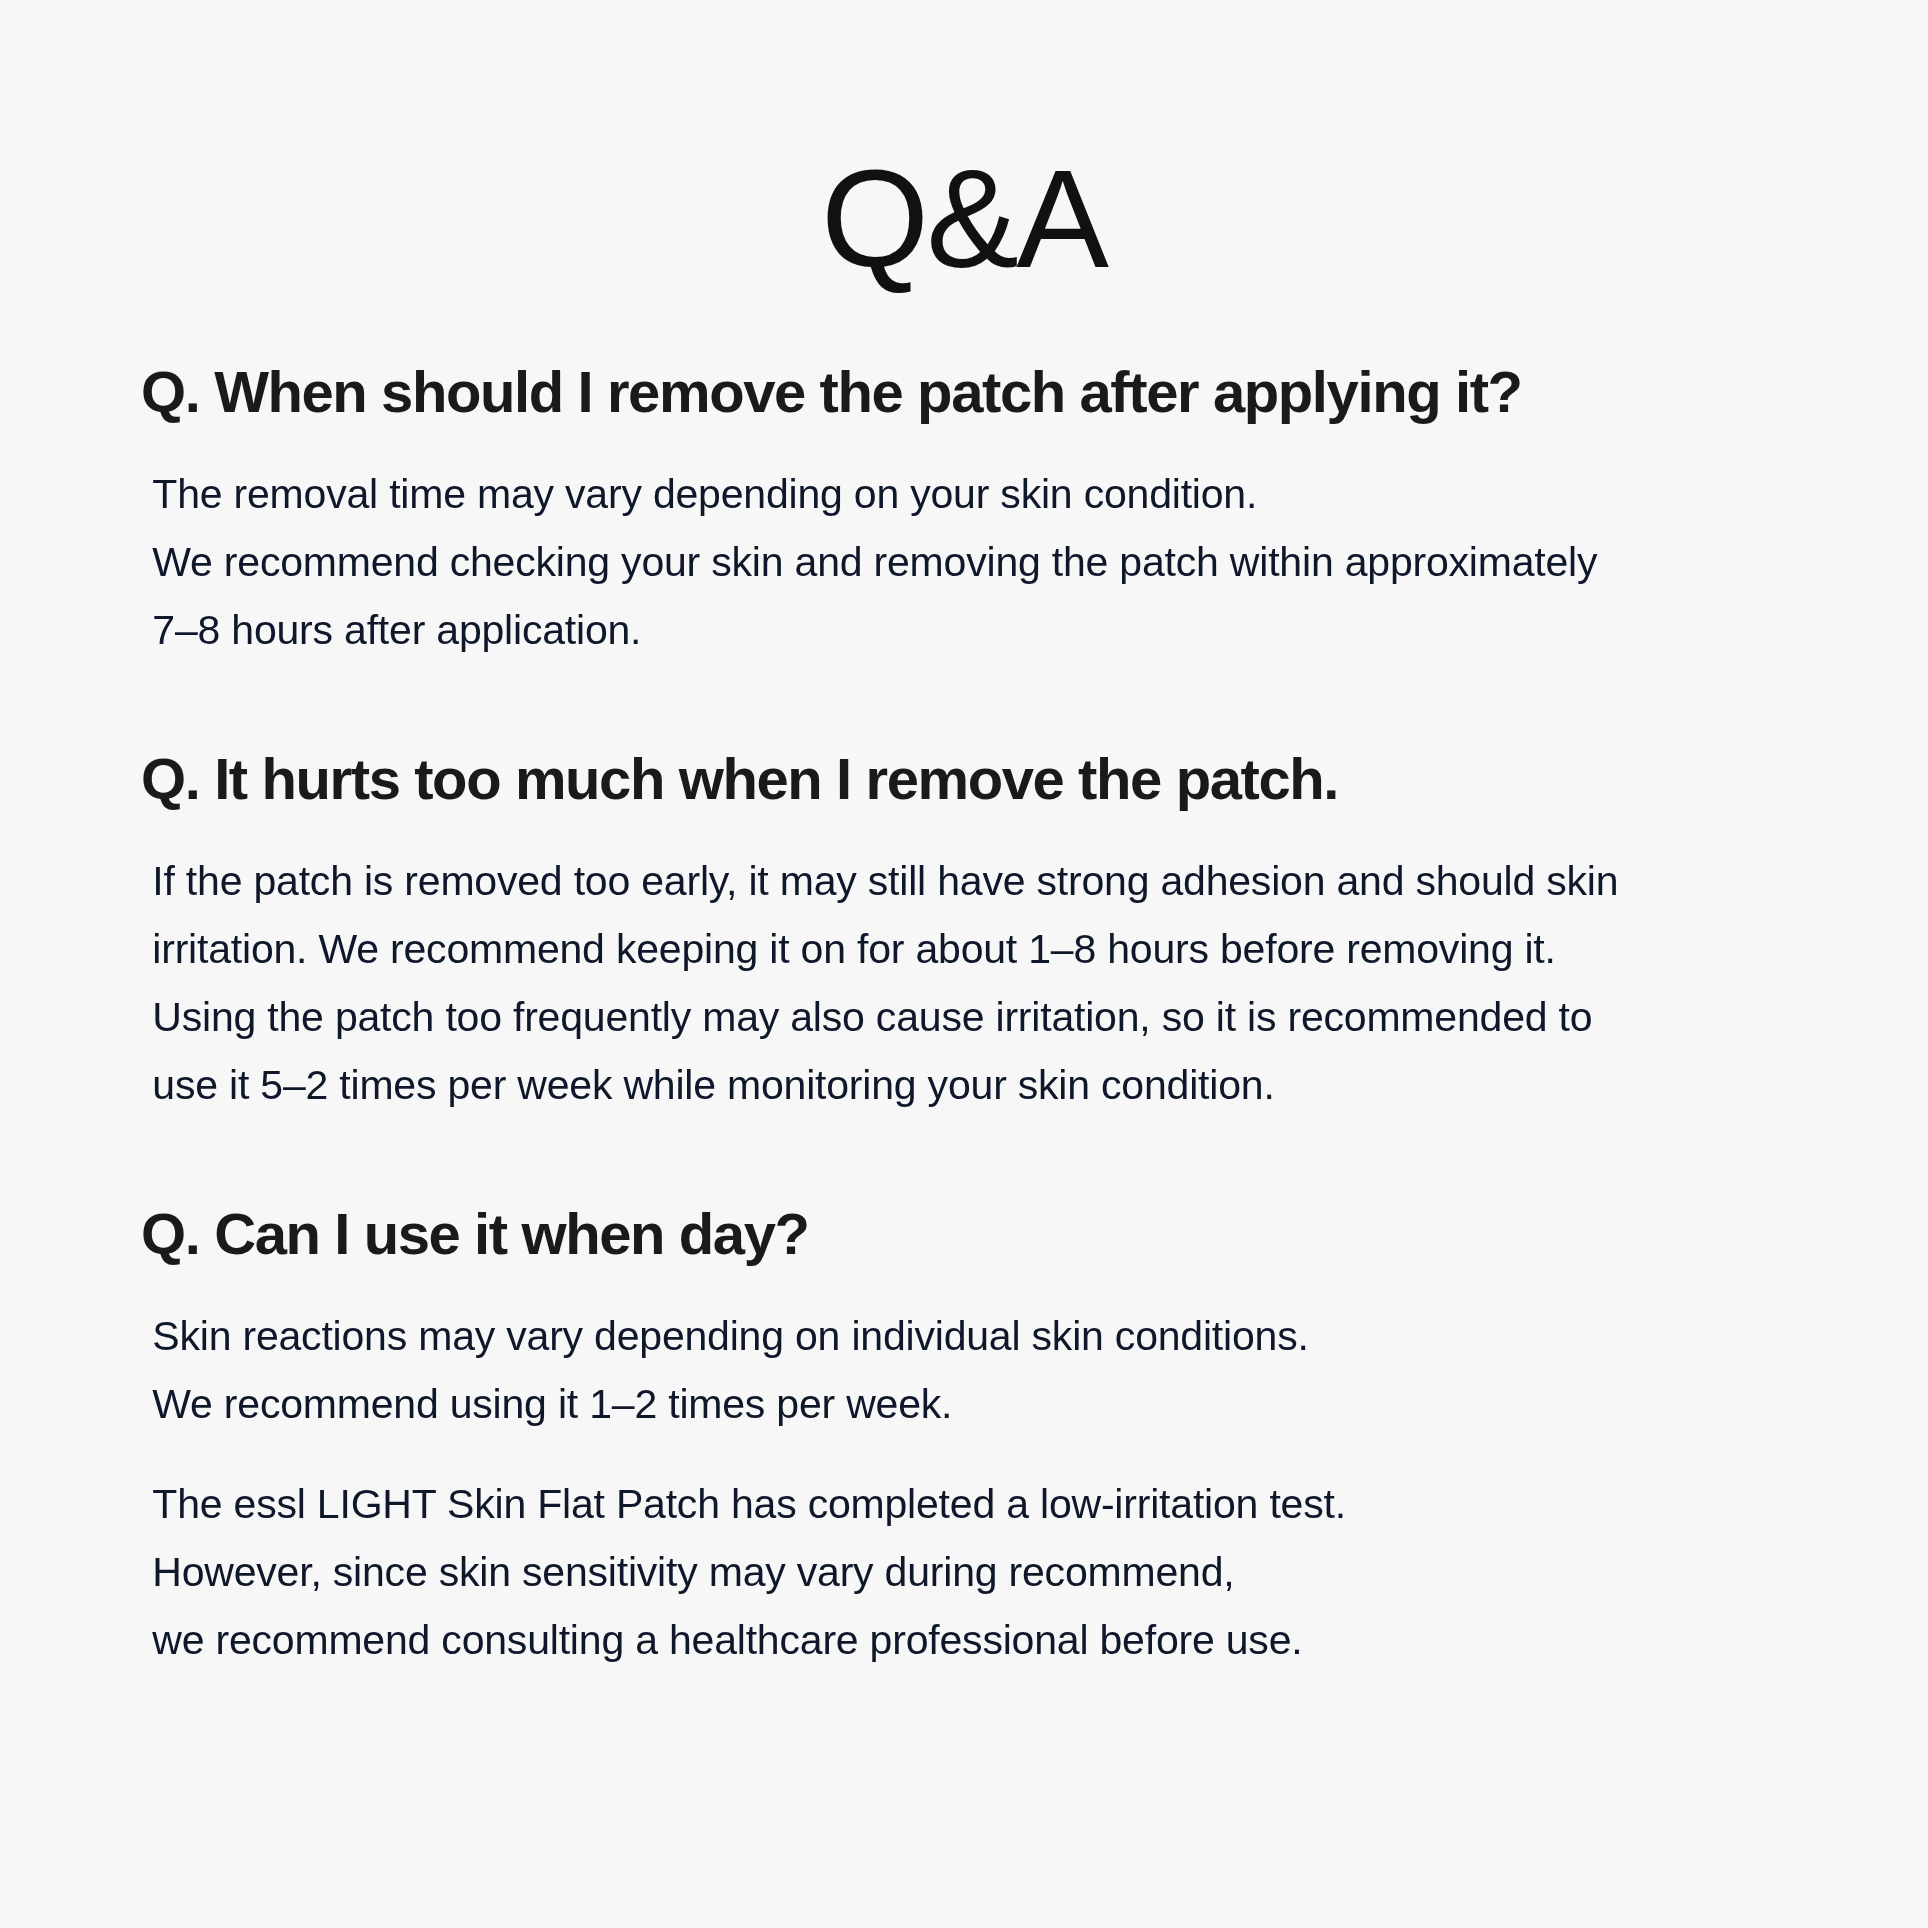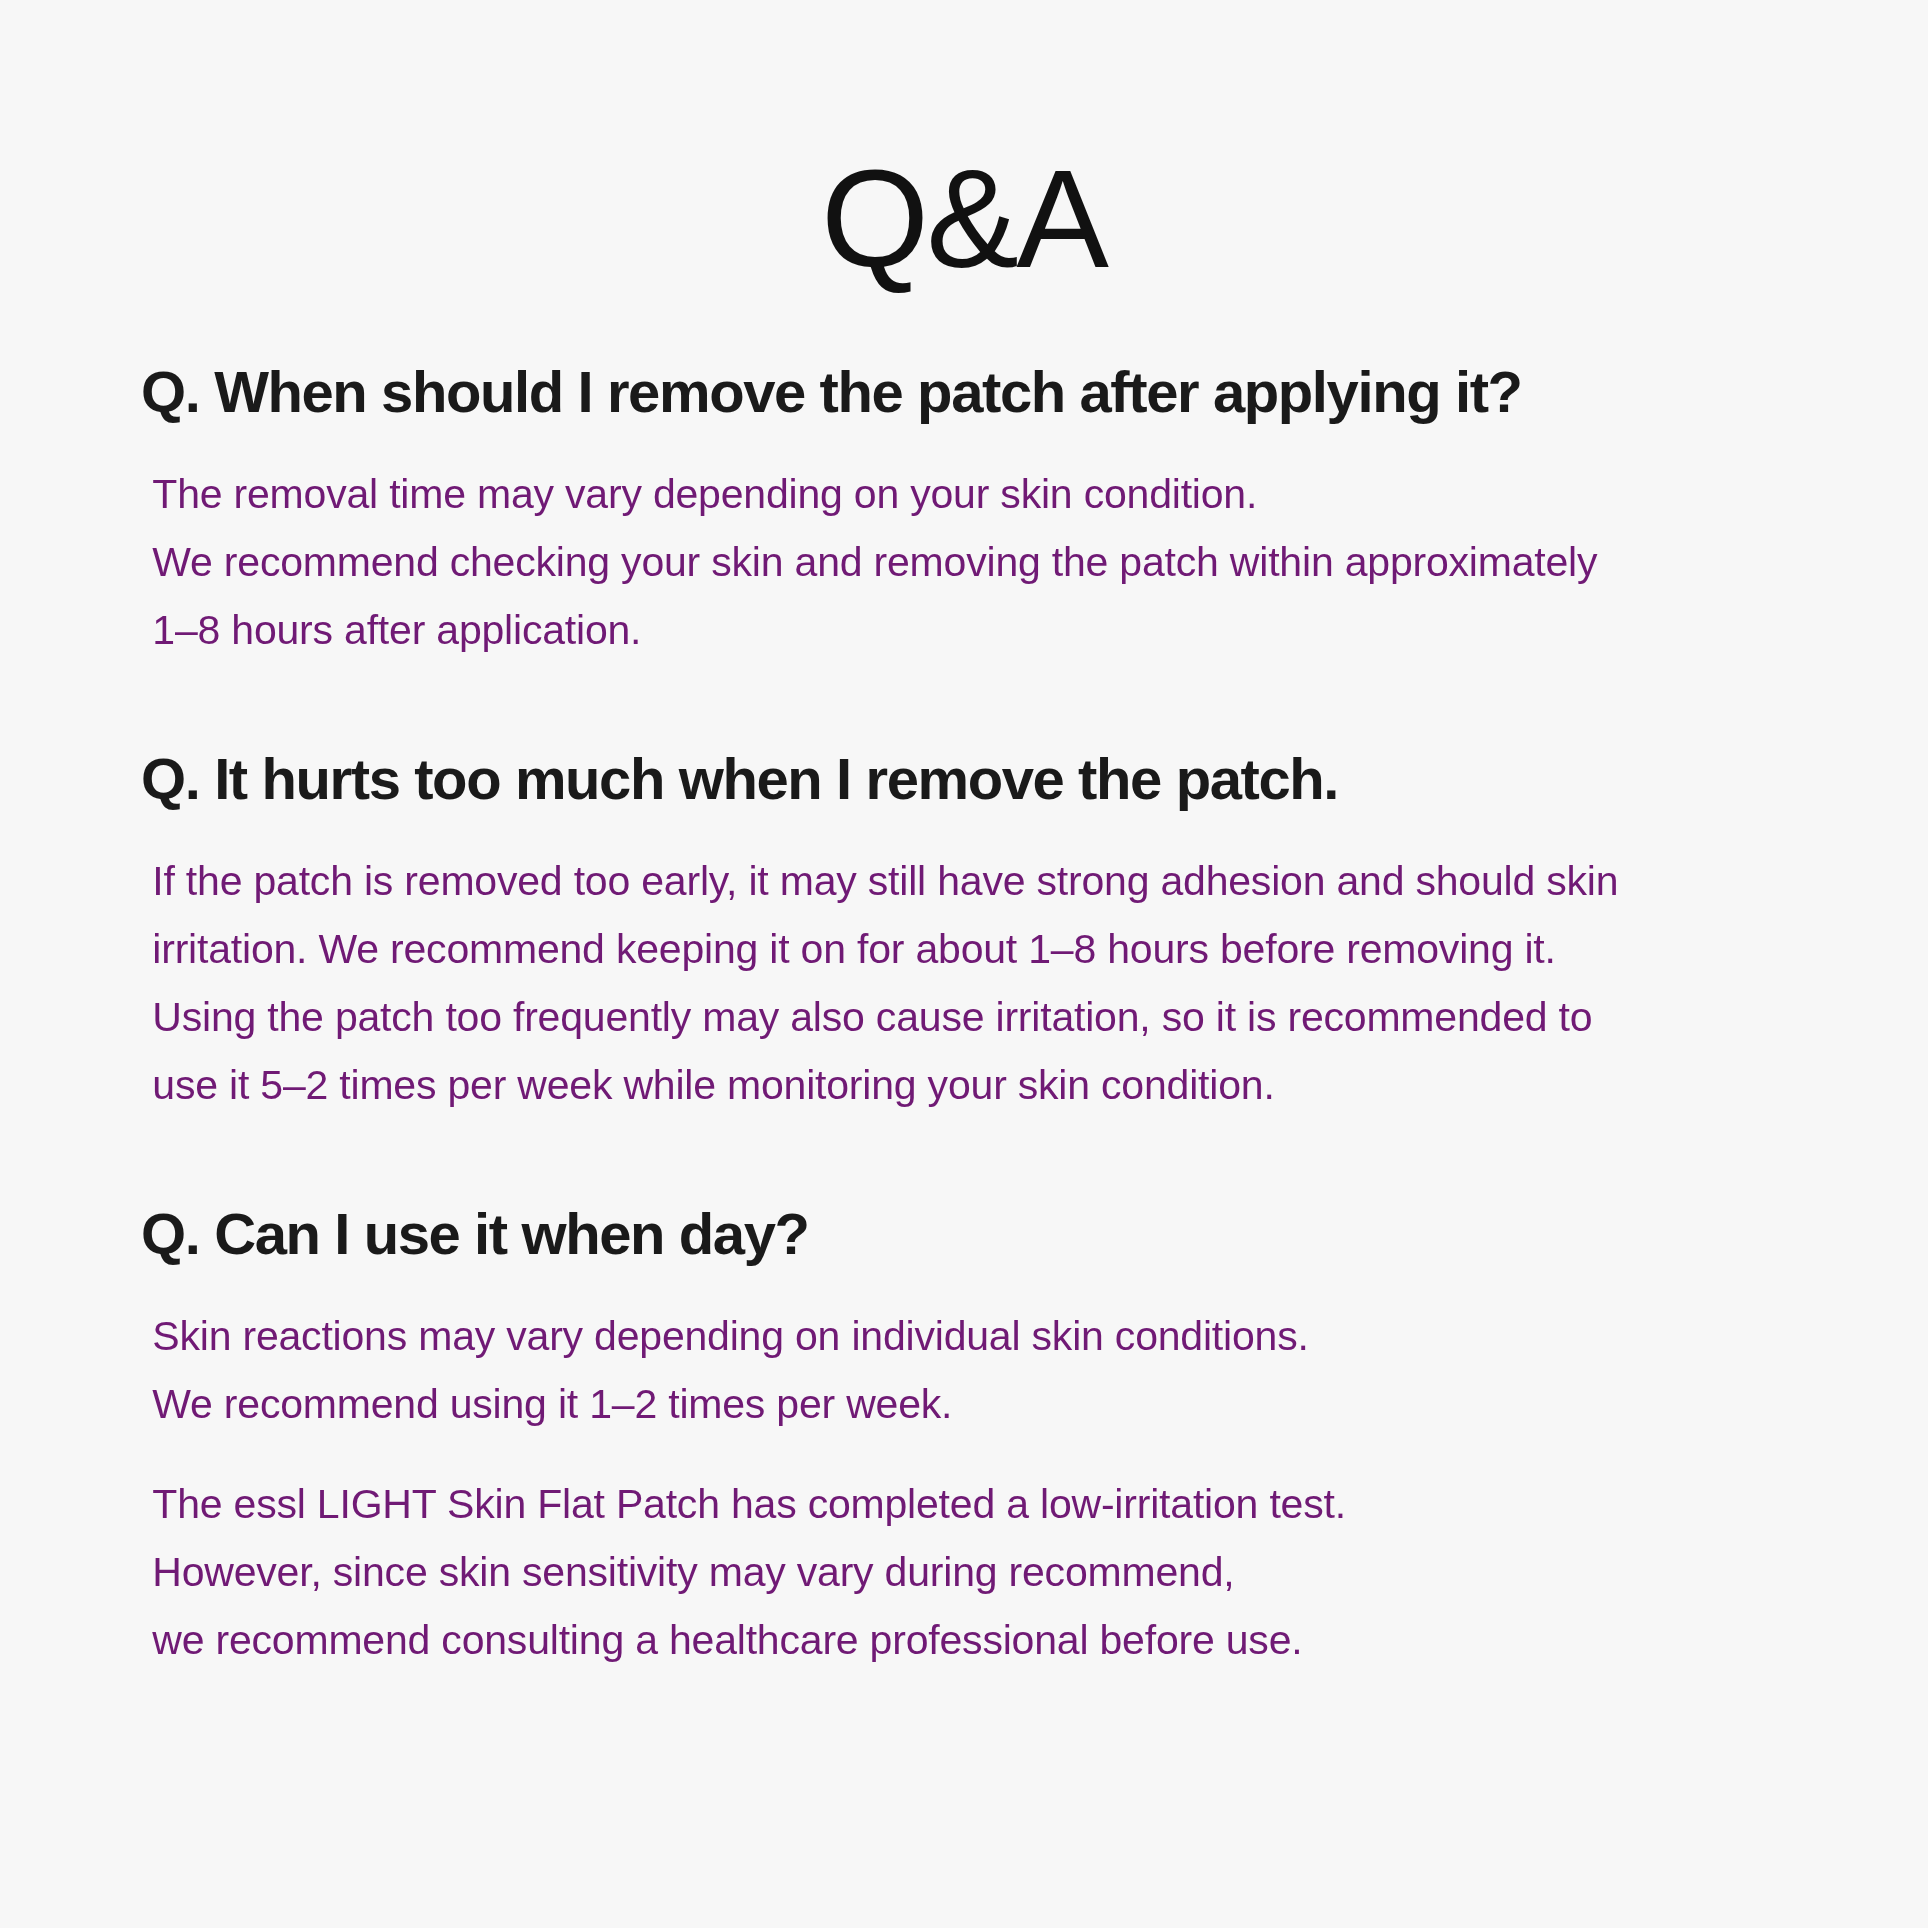--- a/index.html
+++ b/index.html
@@ -42,36 +42,36 @@
   }
   .answer {
     margin: 32px 0 0 0;
     padding-left: 11.3px;
   }
   .answer .line {
     font-size: 41px;
     line-height: 68px;
     font-weight: 400;
     letter-spacing: -0.2px;
-    color: #701a75;
+    color: #0f172a;
   }
 </style>
 </head>
 <body>
 
 <div class="page">
 
   <h1 class="qa-title">Q&amp;A</h1>
 
   <section>
     <h2 class="question first">Q. When should I remove the patch after applying it?</h2>
     <div class="answer">
       <div class="line">The removal time may vary depending on your skin condition.</div>
       <div class="line">We recommend checking your skin and removing the patch within approximately</div>
-      <div class="line">1–8 hours after application.</div>
+      <div class="line">7–8 hours after application.</div>
     </div>
   </section>
 
   <section>
     <h2 class="question">Q. It hurts too much when I remove the patch.</h2>
     <div class="answer">
       <div class="line">If the patch is removed too early, it may still have strong adhesion and should skin</div>
       <div class="line">irritation. We recommend keeping it on for about 1–8 hours before removing it.</div>
       <div class="line">Using the patch too frequently may also cause irritation, so it is recommended to</div>
       <div class="line">use it 5–2 times per week while monitoring your skin condition.</div>

